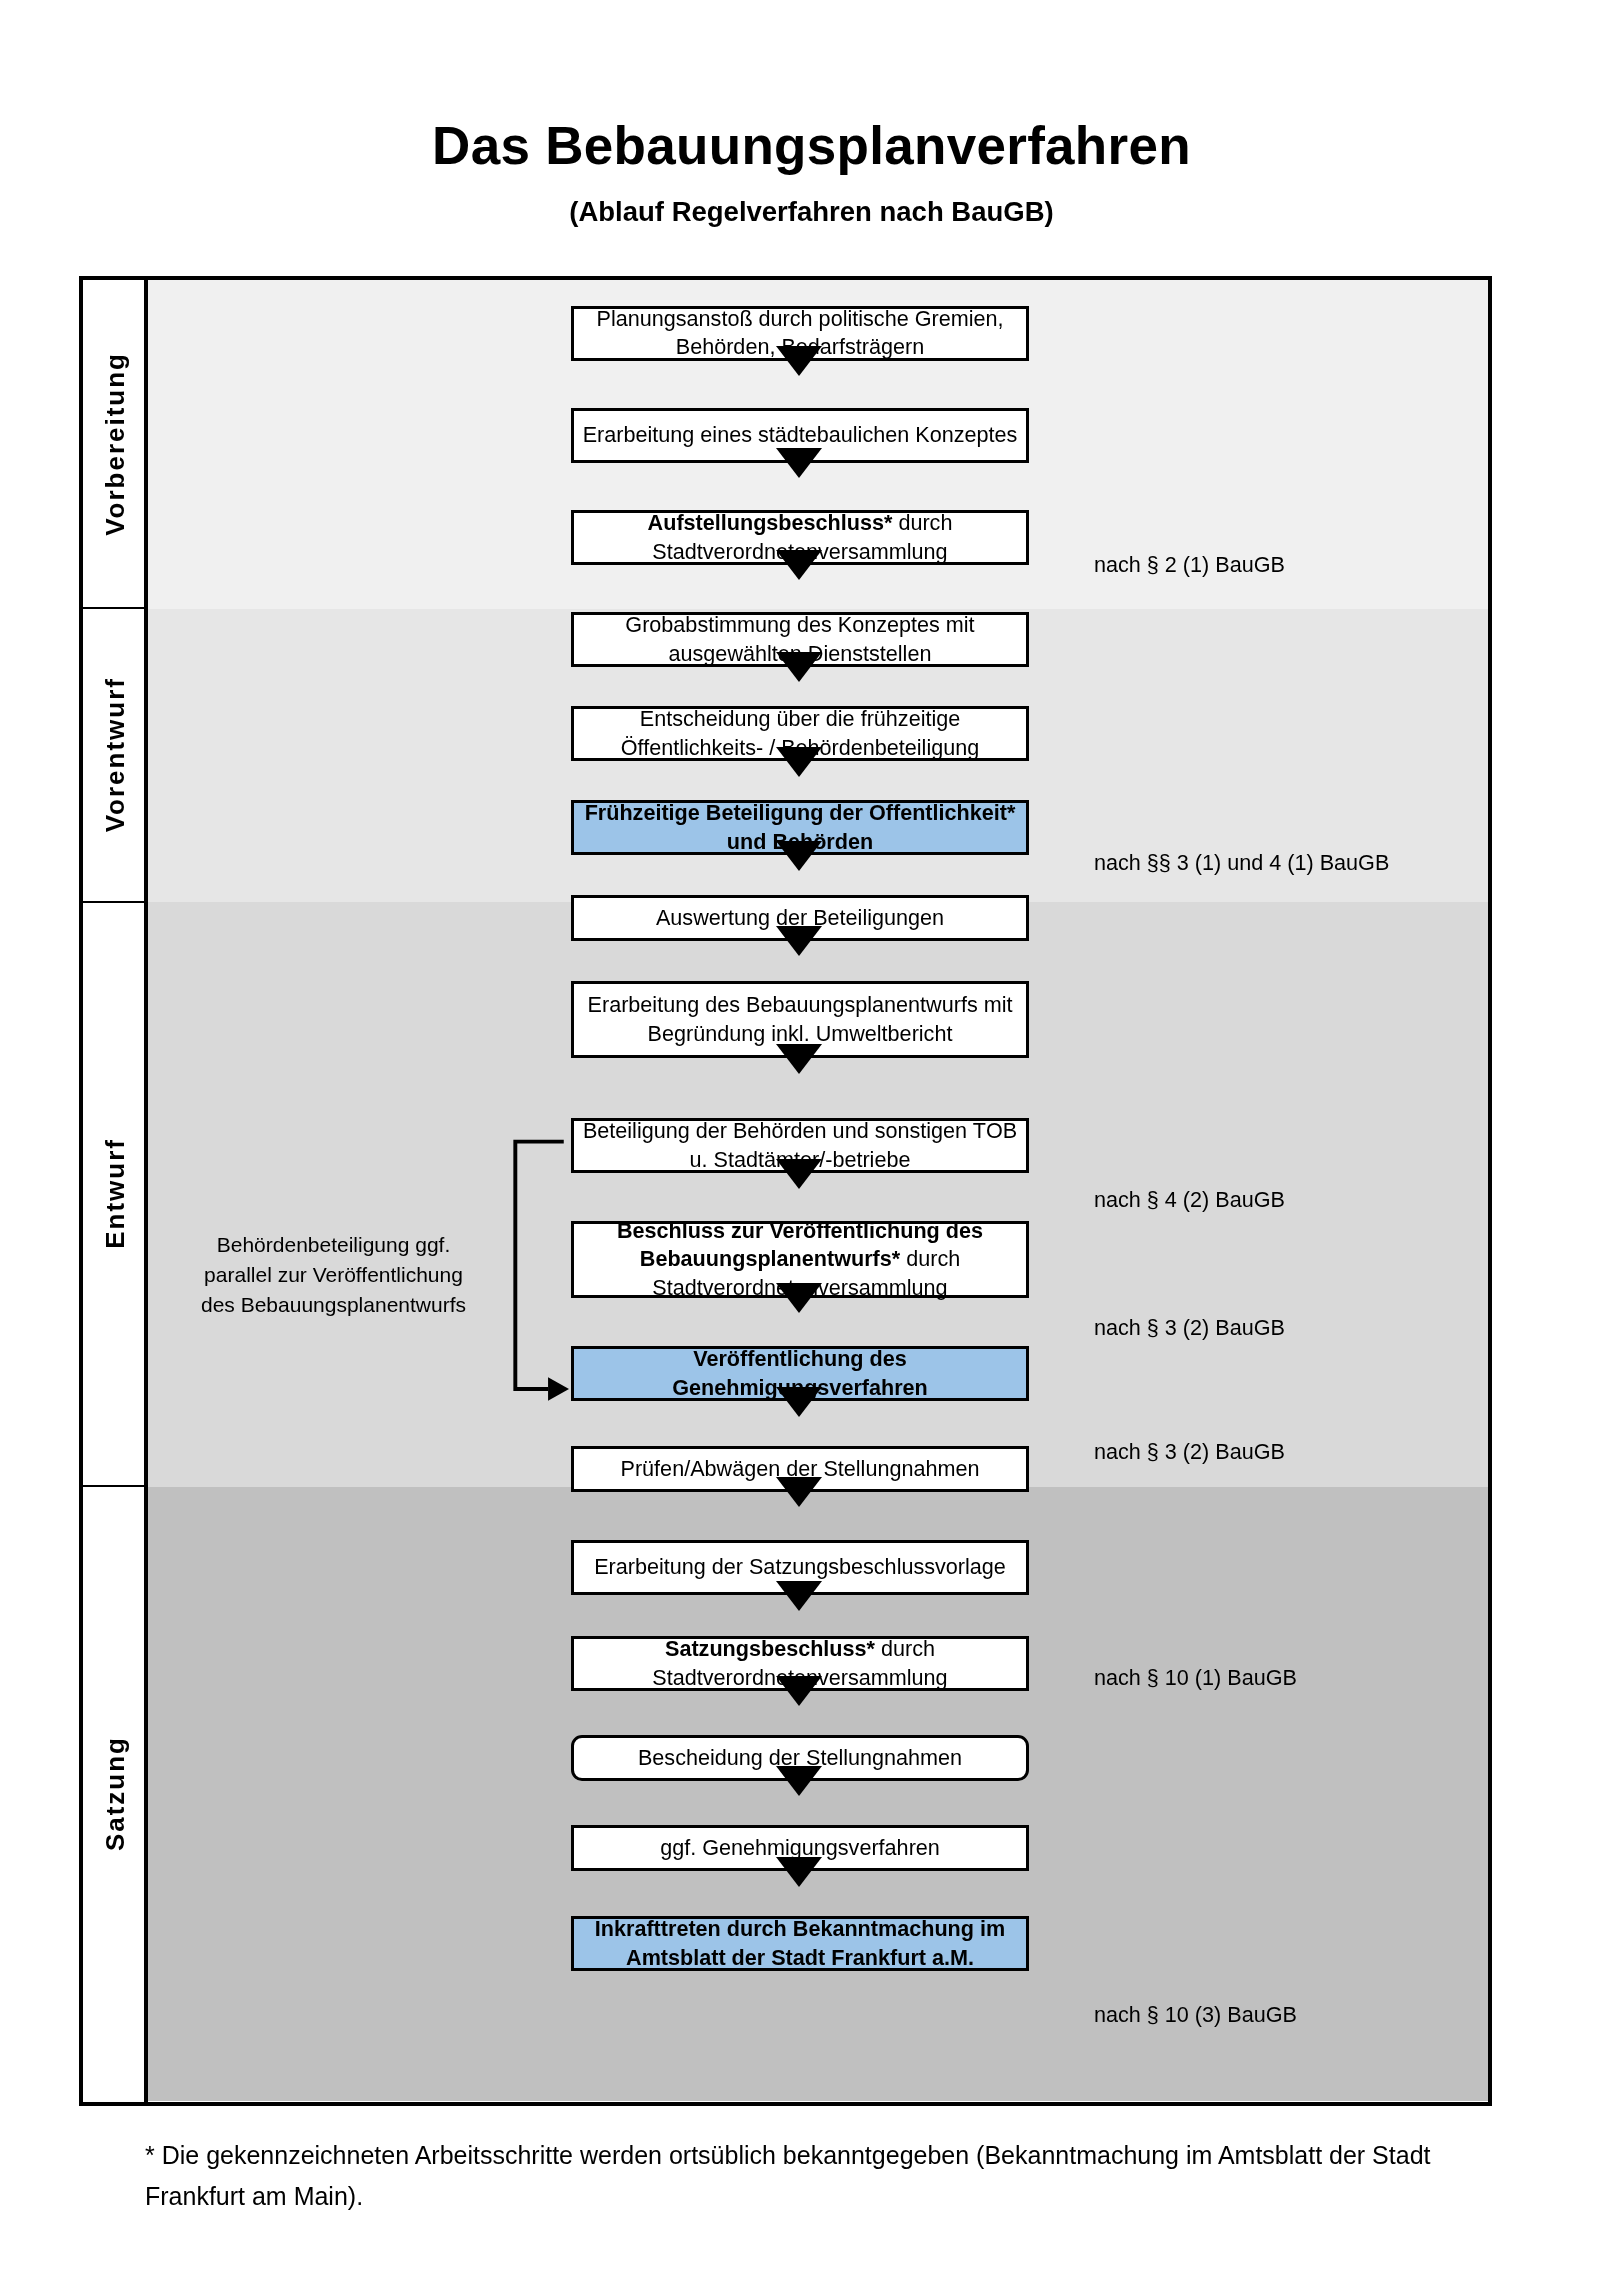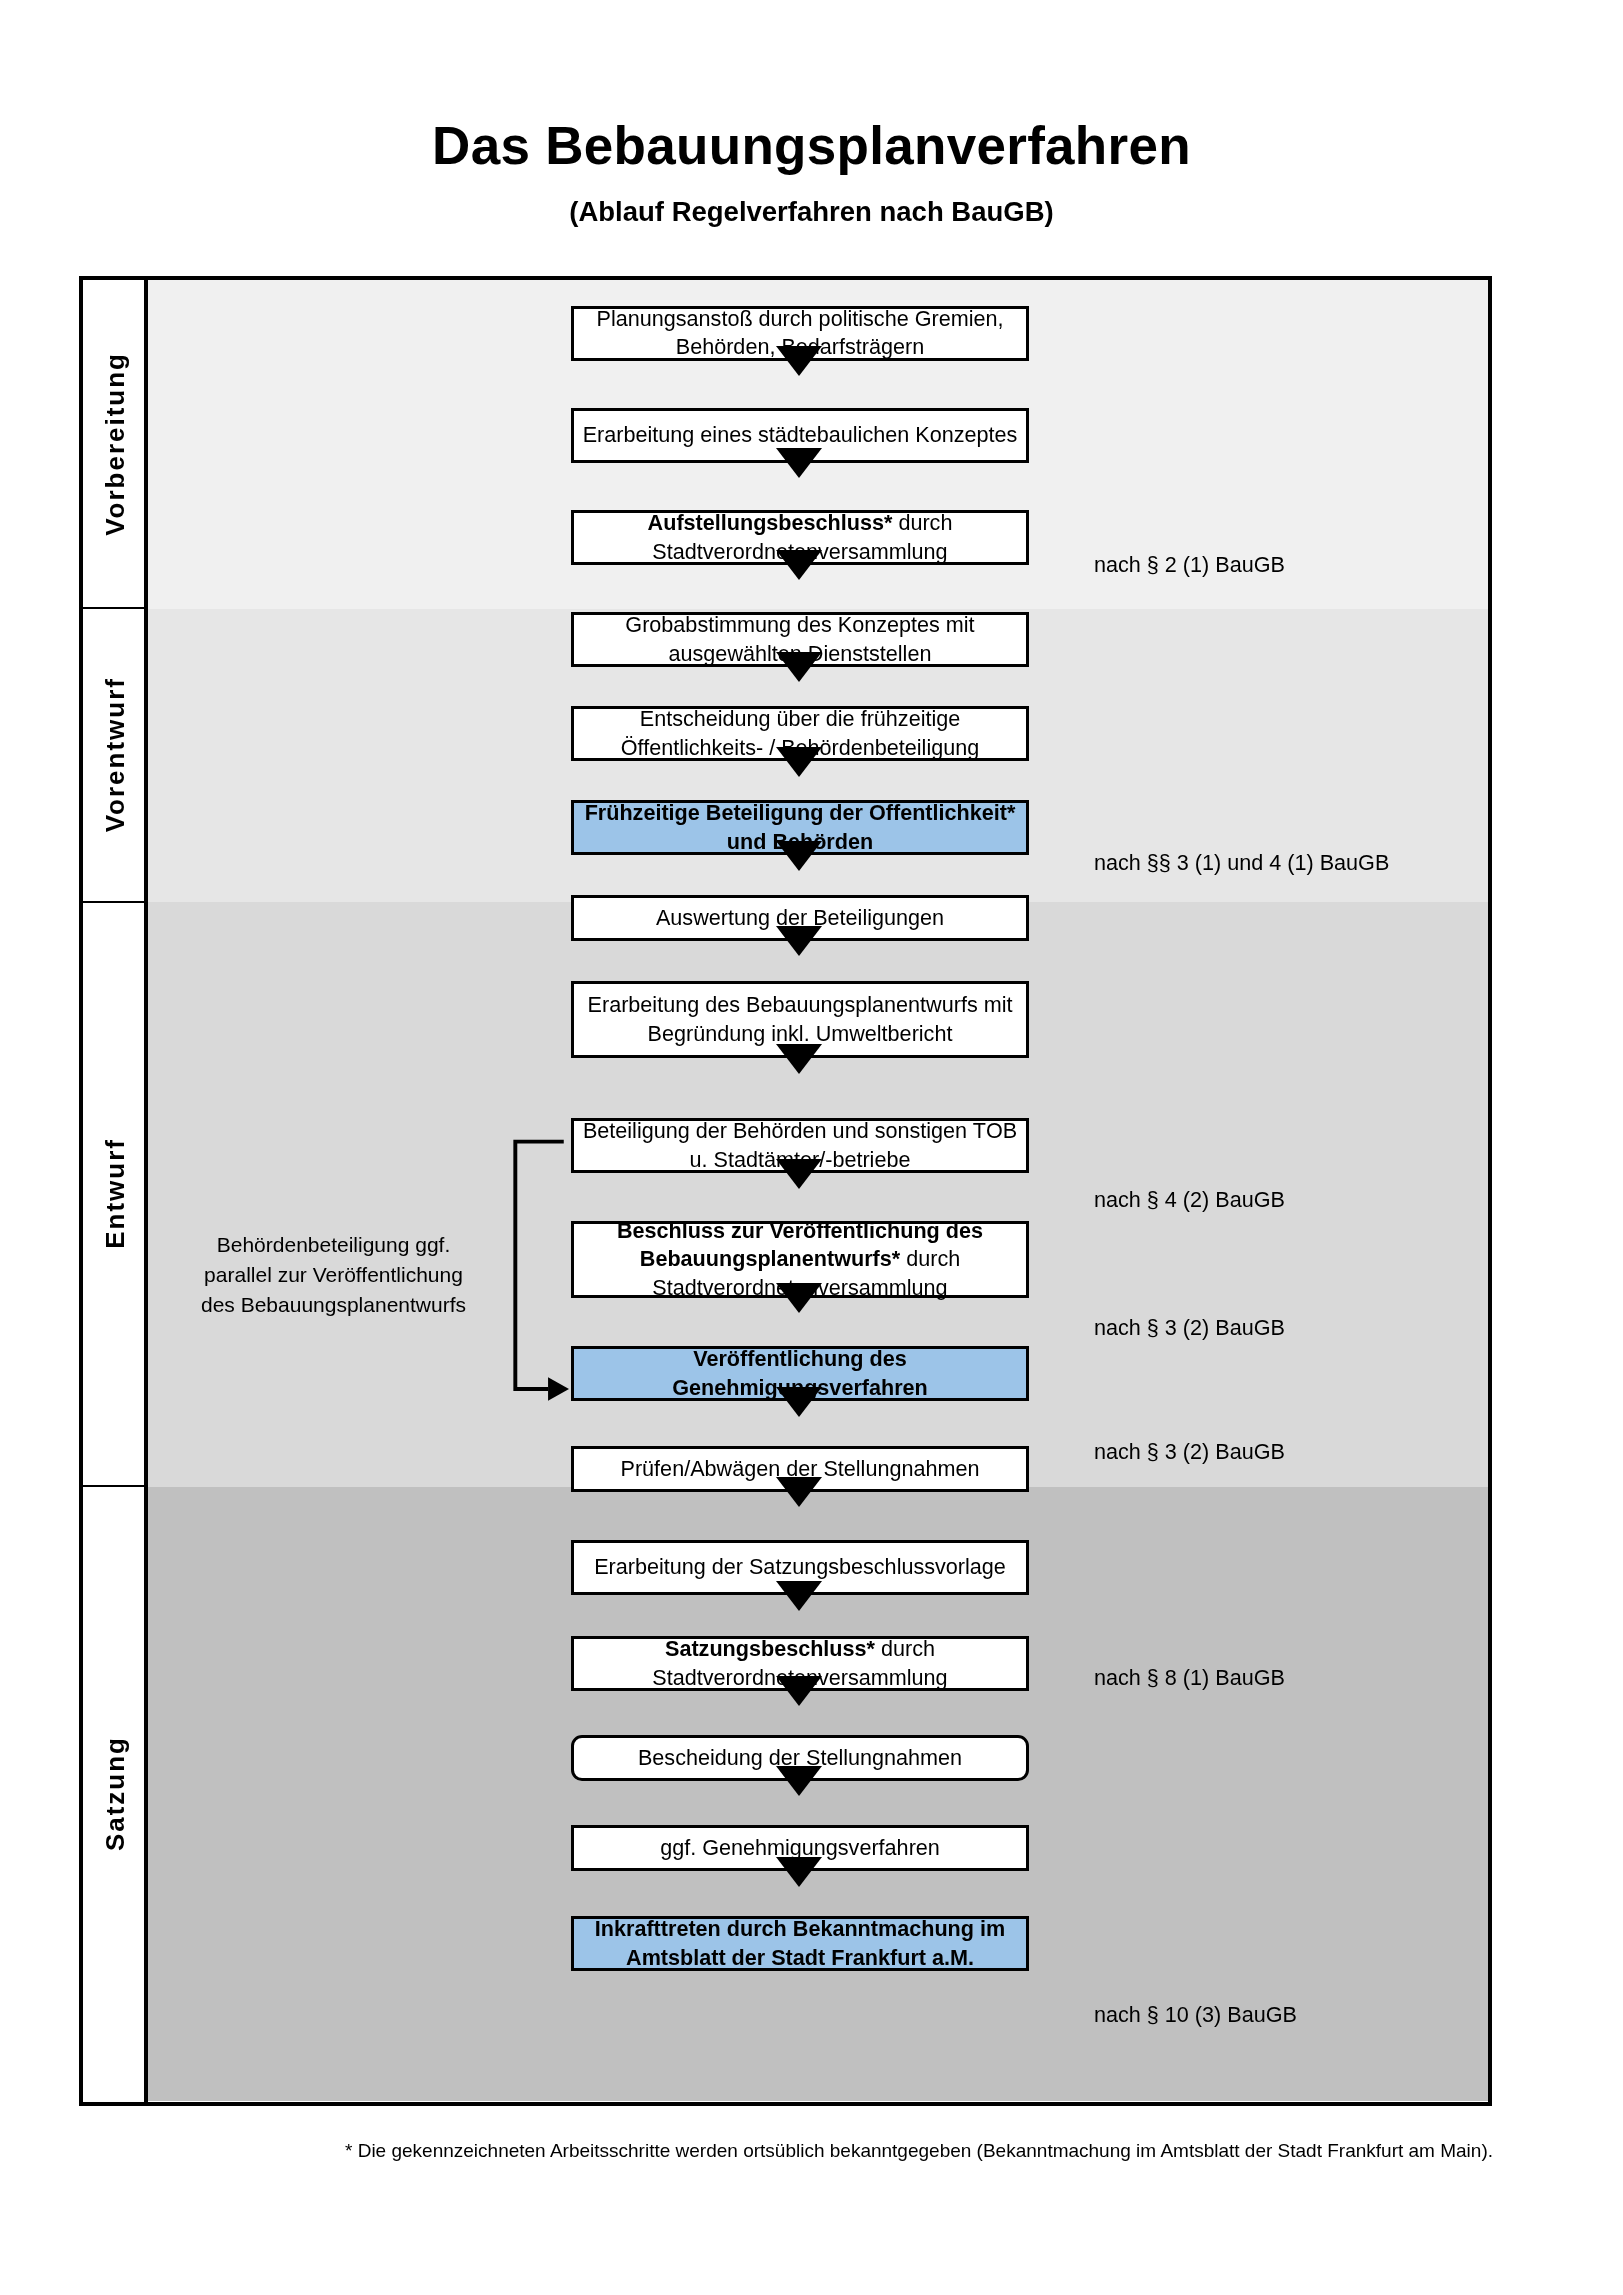--- a/index.html
+++ b/index.html
@@ -47,21 +47,21 @@
   .lref{position:absolute;font-size:21.6px;white-space:nowrap;}
 
   
   #sidenote{position:absolute;font-size:21px;line-height:1.42;text-align:center;}
 
   
   #bypass{position:absolute;pointer-events:none;}
 
   
   #footnote{position:absolute;left:145px;top:2135px;width:1348px;
-            font-size:19px;line-height:1.65;text-align:right;}
+            font-size:25px;line-height:1.65;}
 </style>
 </head>
 <body>
 
 <div id="title">Das Bebauungsplanverfahren</div>
 <div id="subtitle">(Ablauf Regelverfahren nach BauGB)</div>
 
 <div id="frame">
 
   <div id="bands">
@@ -152,21 +152,21 @@
       </div>
       <div class="darrow" style="border-top-width: 30px; left: 693px; top: 1577px;"></div>
       <div class="pbox blue" style="left: 488px; width: 458px; top: 1636px; height: 55px;">
         <div><b>Inkrafttreten</b> durch Bekanntmachung im Amtsblatt der Stadt Frankfurt a.M.</div>
       </div>
       <div class="lref" style="left: 1011px; top: 272px;">nach § 2 (1) BauGB</div>
       <div class="lref" style="left: 1011px; top: 570px;">nach §§ 3 (1) und 4 (1) BauGB</div>
       <div class="lref" style="left: 1011px; top: 907px;">nach § 4 (2) BauGB</div>
       <div class="lref" style="left: 1011px; top: 1035px;">nach § 3 (2) BauGB</div>
       <div class="lref" style="left: 1011px; top: 1159px;">nach § 3 (2) BauGB</div>
-      <div class="lref" style="left: 1011px; top: 1385px;">nach § 8 (1) BauGB</div>
+      <div class="lref" style="left: 1011px; top: 1385px;">nach § 10 (1) BauGB</div>
       <div class="lref" style="left: 1011px; top: 1722px;">nach § 10 (3) BauGB</div>
       <div id="sidenote" style="left: 113px; top: 950px; width: 275px;">Behördenbeteiligung ggf. parallel zur Veröffentlichung des Bebauungsplanentwurfs</div>
       <svg id="bypass" width="152" height="267" viewBox="0 0 232 408" style="left: 427px; top: 859px;">
         <path d="M 82 4 L 8 4 L 8 382 L 58 382" stroke="#000" stroke-width="6" fill="none"></path>
         <polygon points="58,364 90,382 58,400" fill="#000"></polygon>
       </svg>
     </div>
 
 </div>
 

